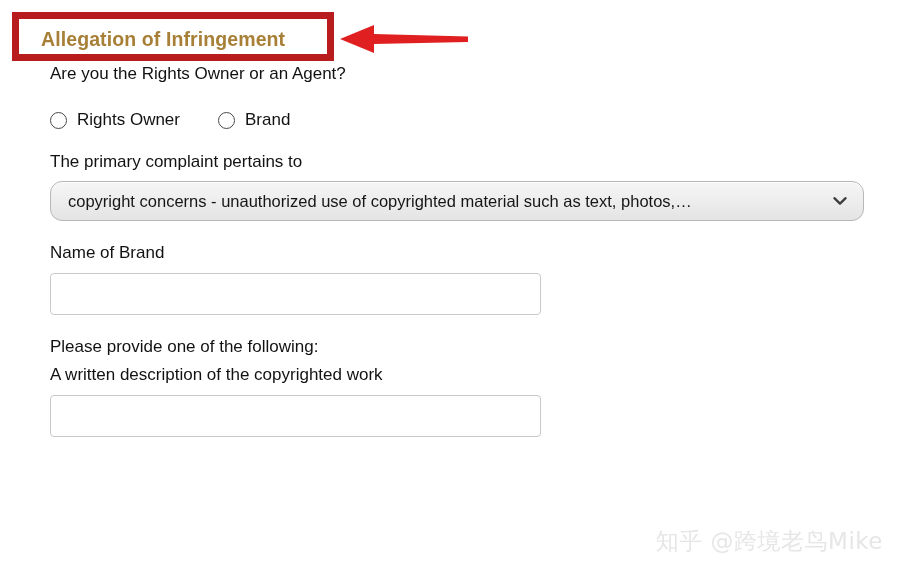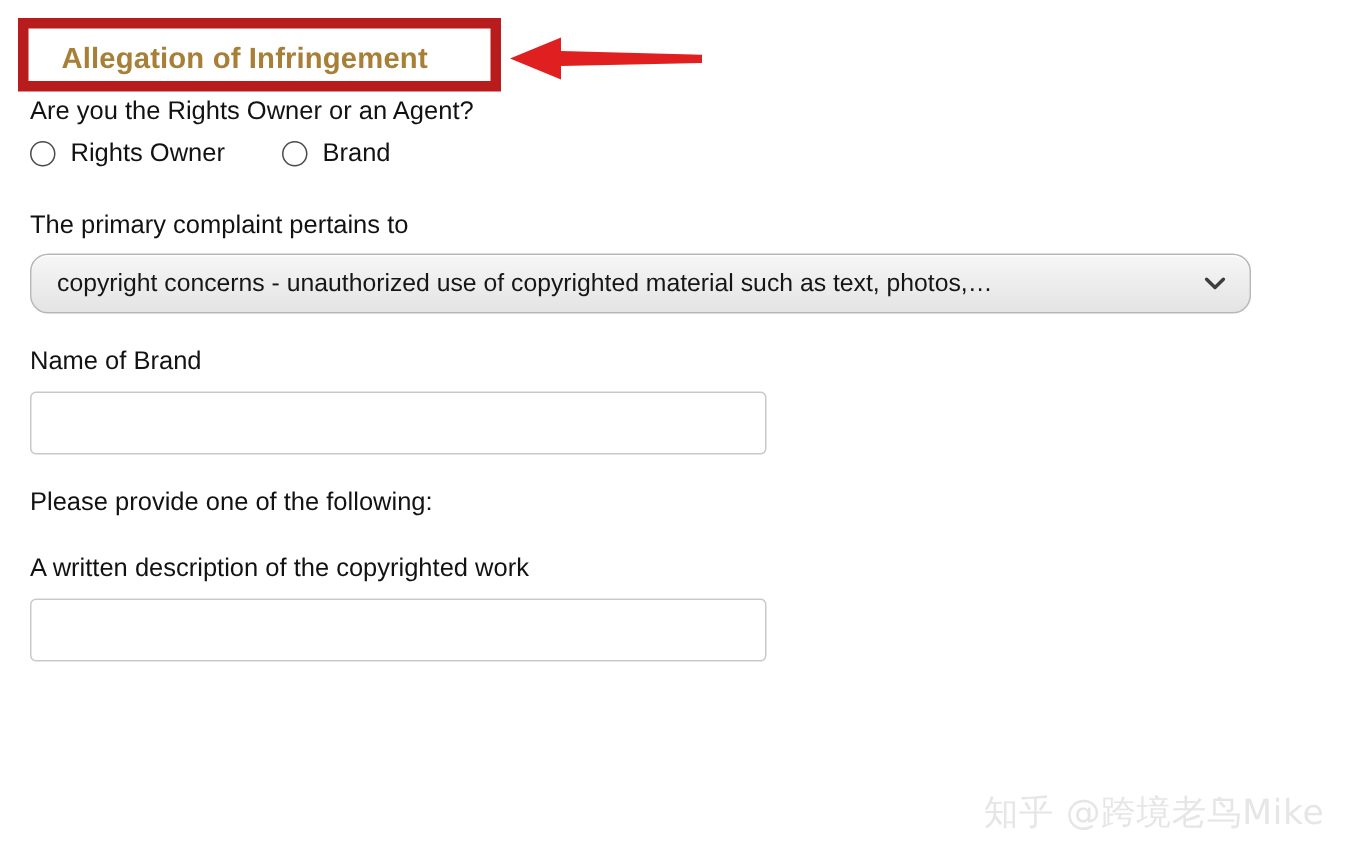--- a/index.html
+++ b/index.html
@@ -43,38 +43,38 @@
     position: absolute;
     left: 340px;
     top: 22px;
     width: 128px;
     height: 34px;
   }
 
   
   #form-body {
     position: absolute;
-    left: 20px;
+    left: 50px;
     top: 62px;
     width: 850px;
   }
 
   .field-label {
     font-size: 17px;
     color: #121212;
     line-height: 24px;
     margin: 0;
     white-space: nowrap;
   }
 
   
   #radio-row {
     display: flex;
-    align-items: flex-start;
-    margin-top: 6px;
+    align-items: flex-end;
+    margin-top: 18px;
     height: 26px;
   }
   .radio-option {
     display: flex;
     align-items: center;
     cursor: pointer;
   }
   .radio-option + .radio-option { margin-left: 38px; }
   .radio-circle {
     width: 17px;
@@ -194,19 +194,19 @@
   </div>
 
 
   <div class="group">
     <div class="field-label">Name of Brand</div>
     <input class="text-input" type="text" value="" style="">
   </div>
 
   <div class="group">
     <div class="field-label">Please provide one of the following:</div>
-    <div class="field-label" style="margin-top:20px">A written description of the copyrighted work</div>
+    <div class="field-label" style="margin-top:4px">A written description of the copyrighted work</div>
     <input class="text-input" type="text" value="" style="">
   </div>
 
 </div>
 
 <div id="watermark">知乎 @跨境老鸟Mike</div>
 
 </body></html>

